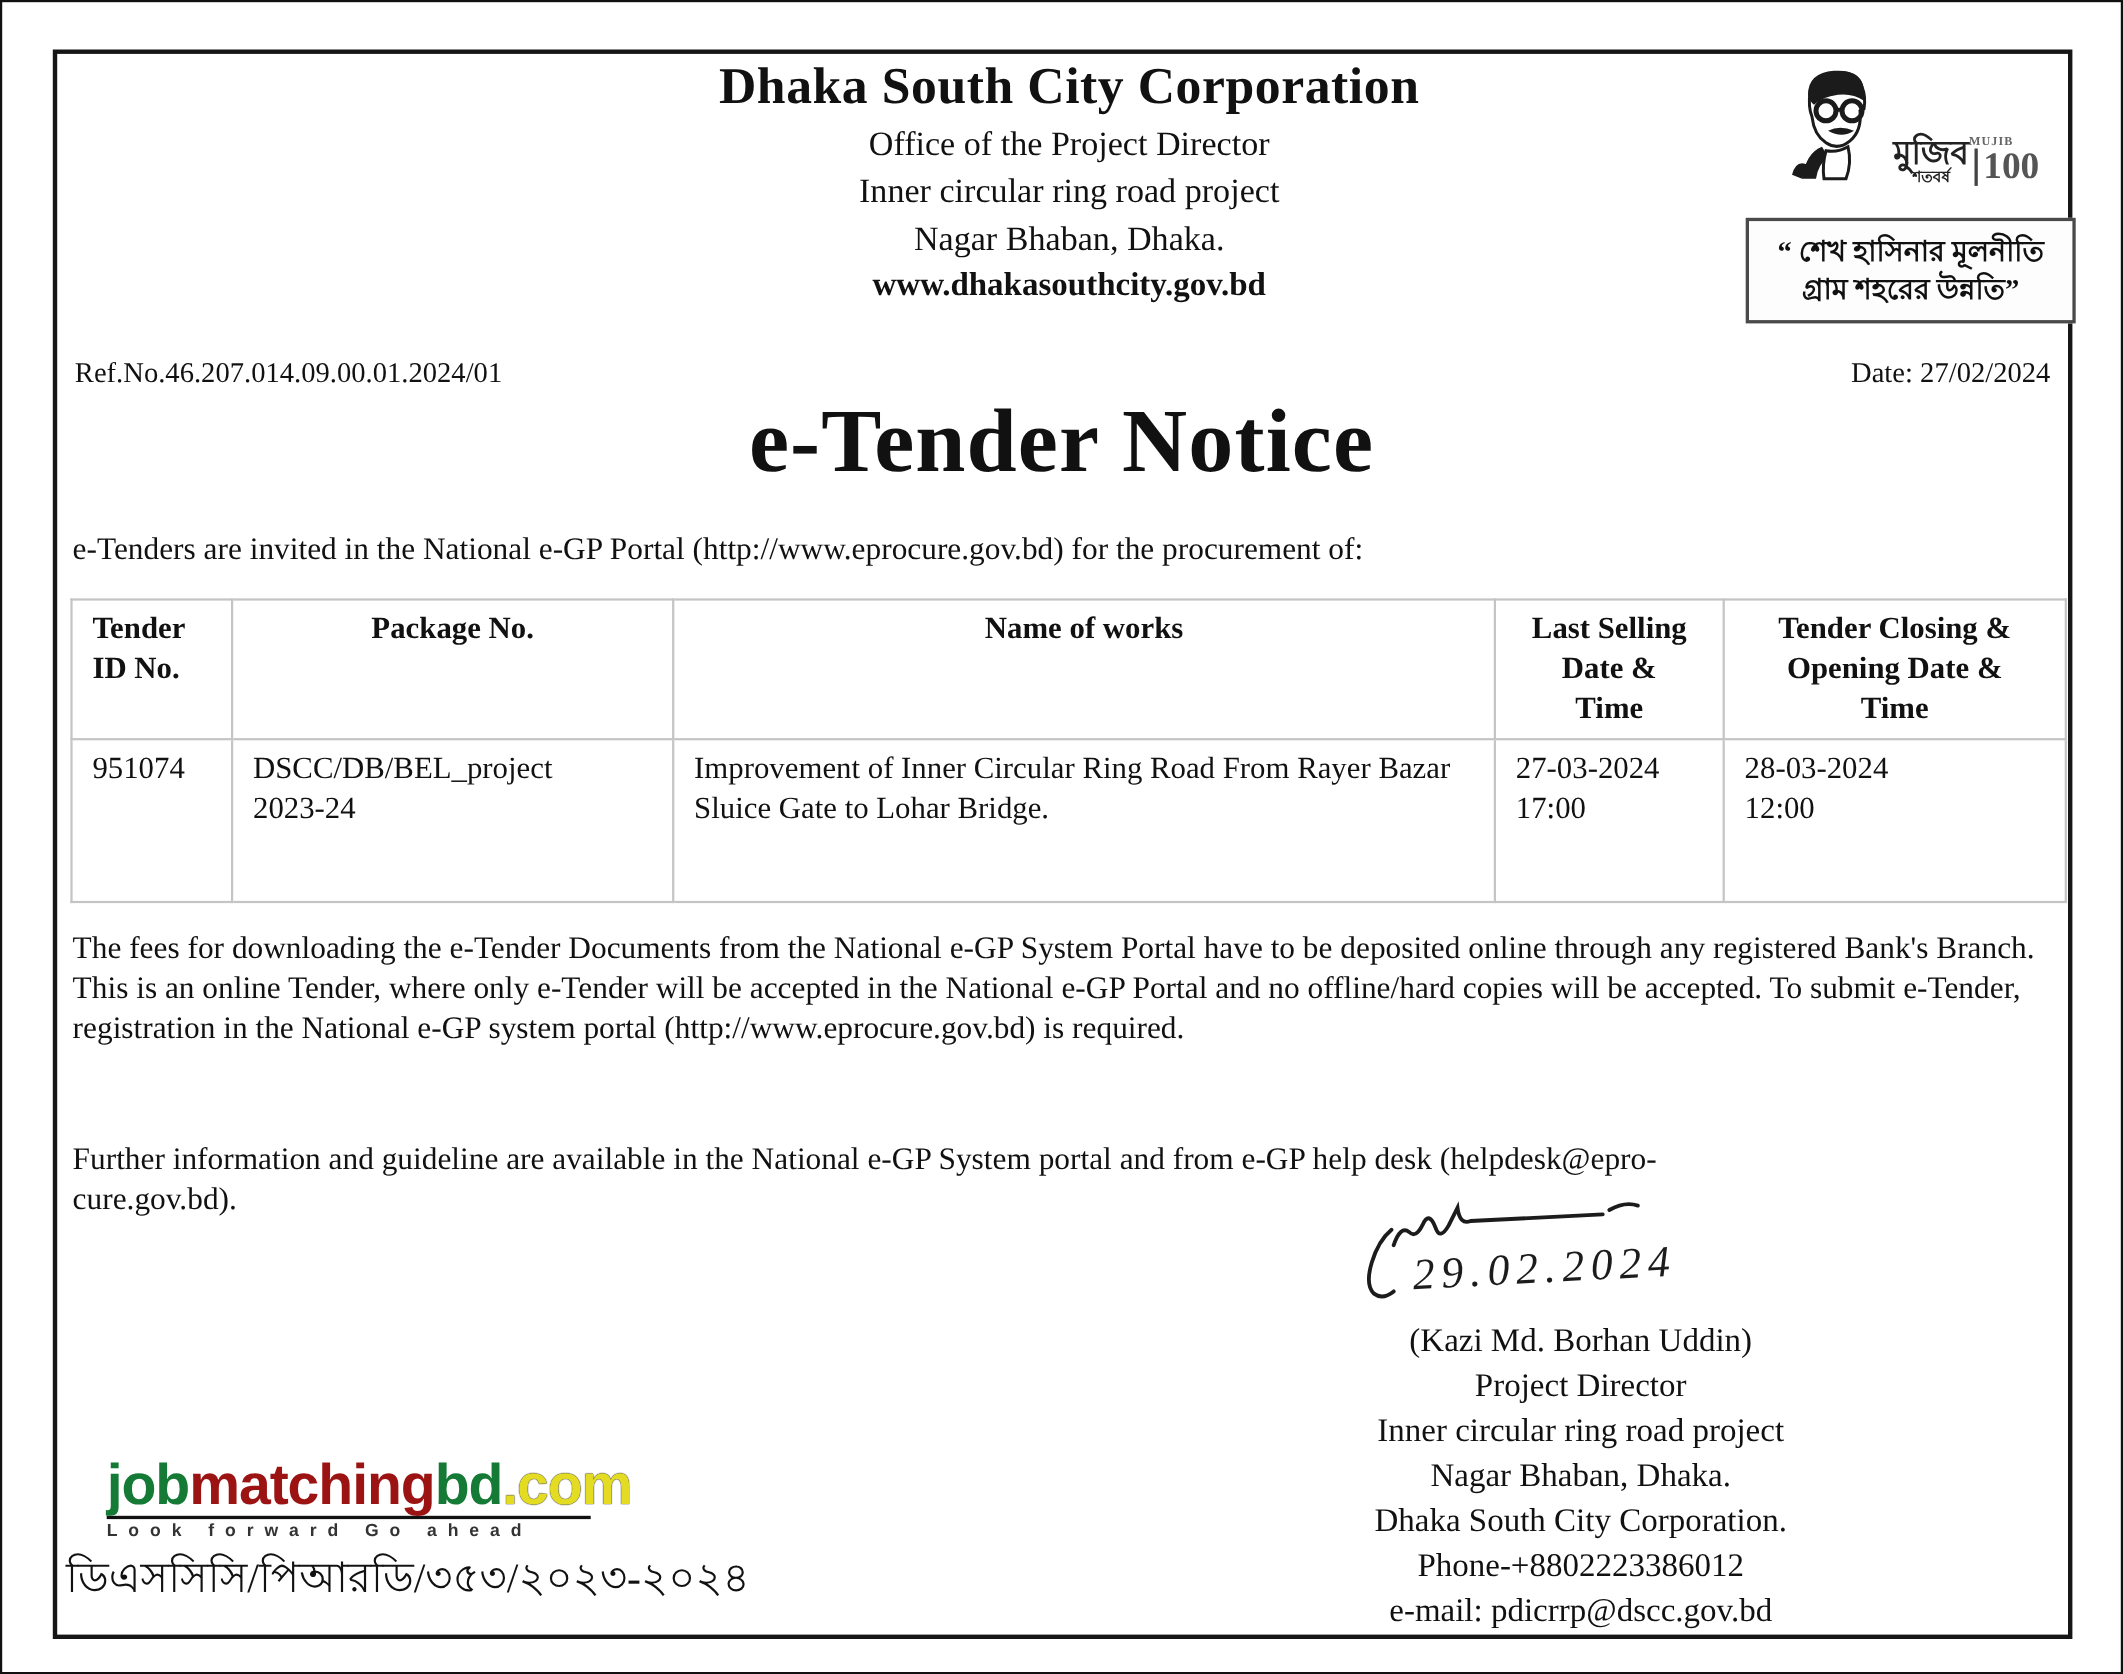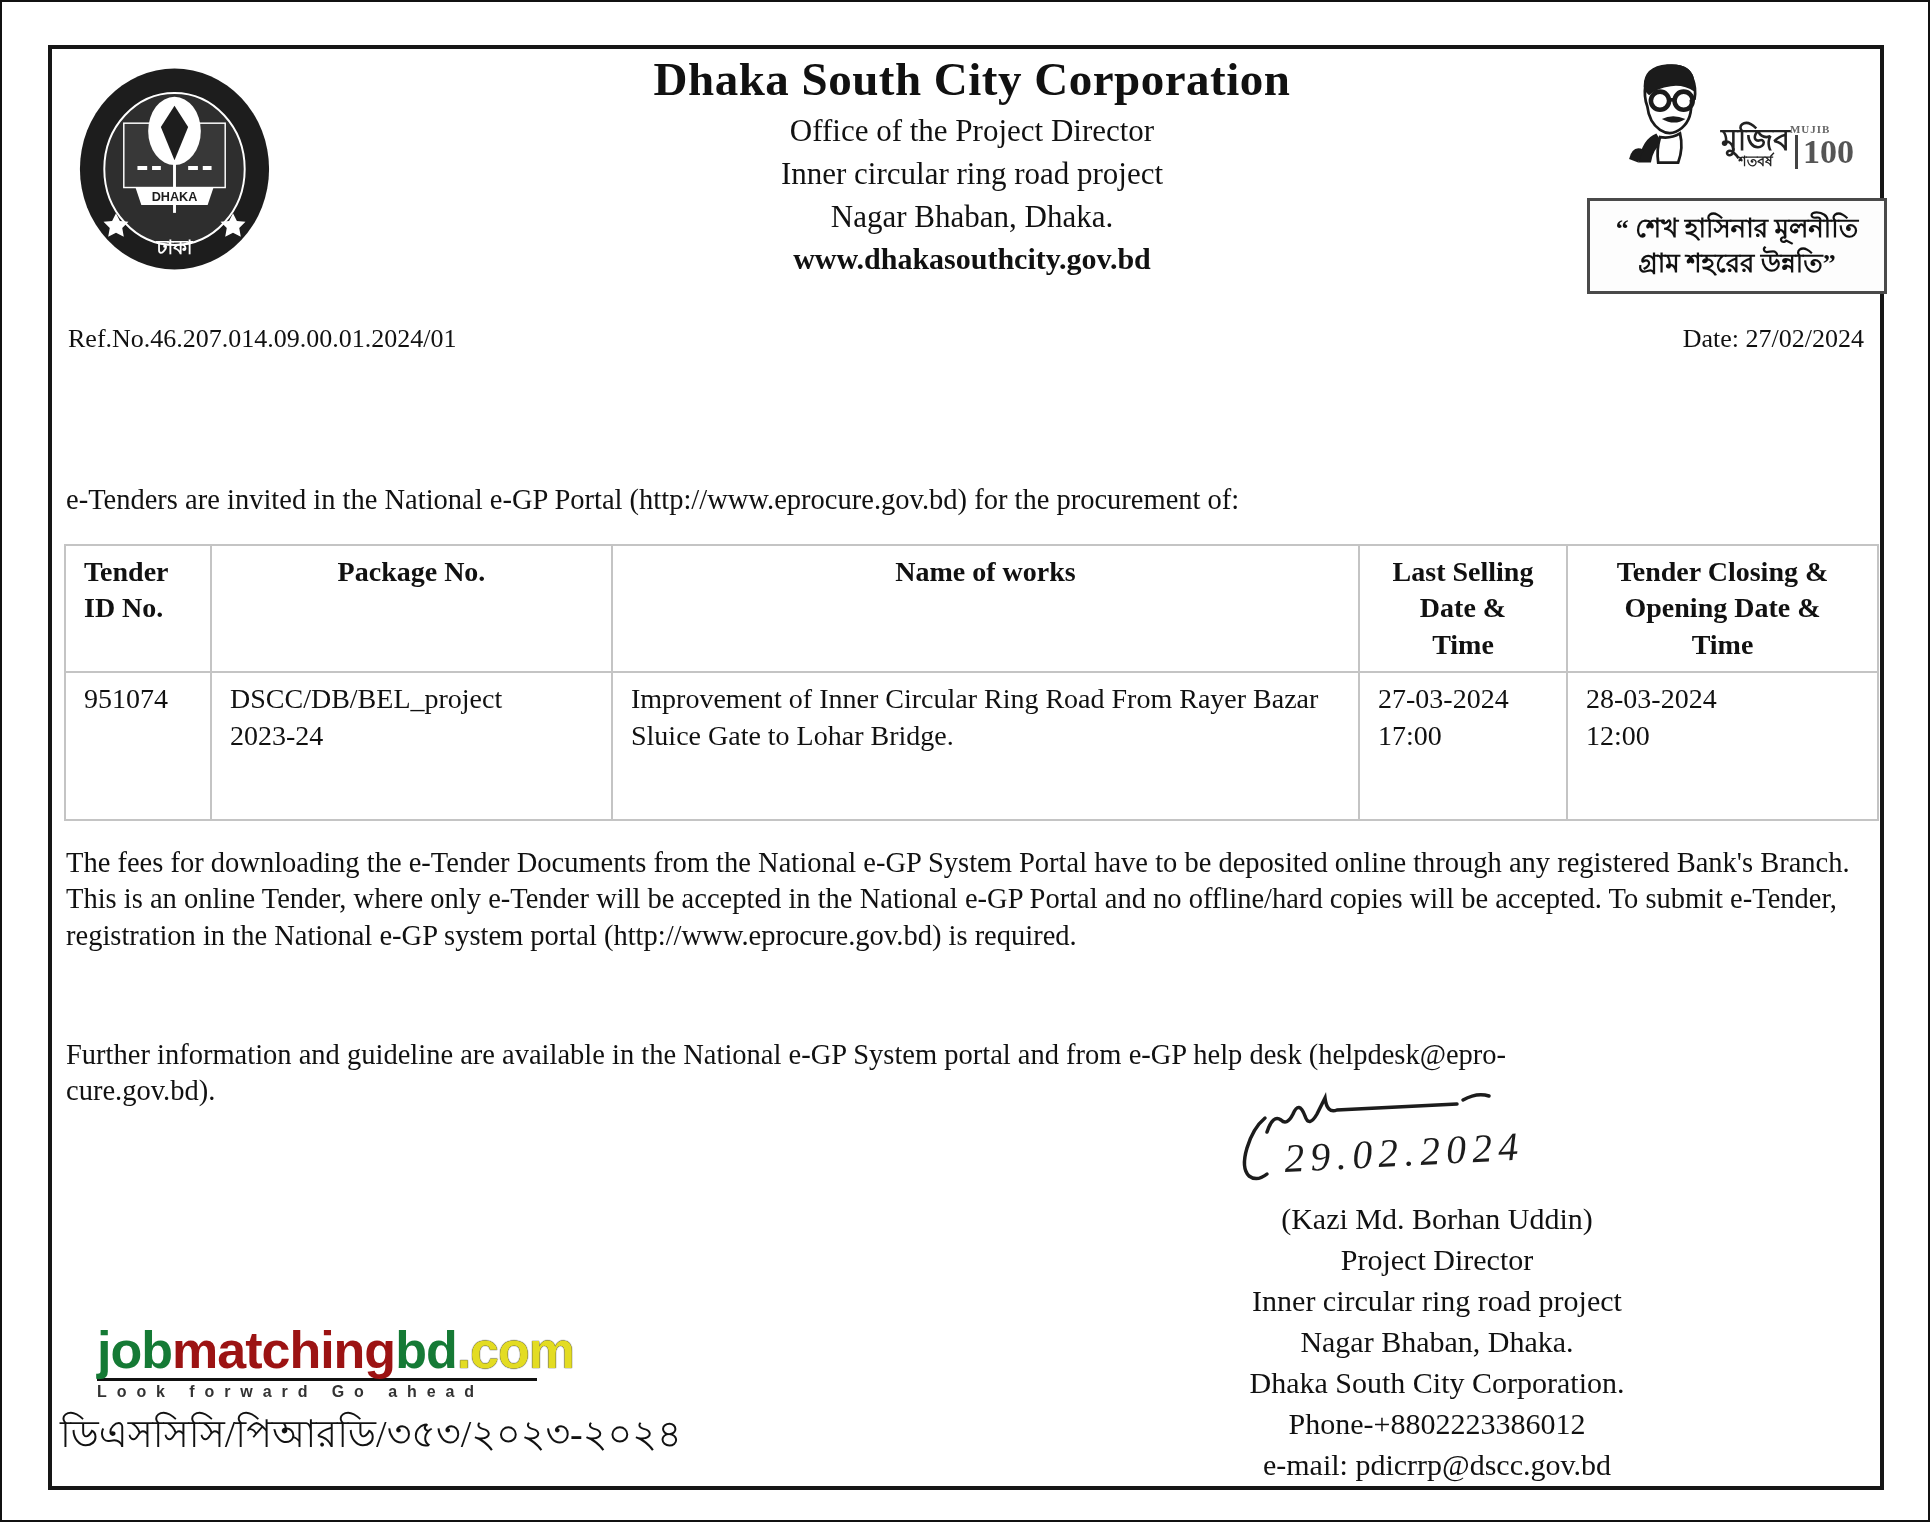--- a/index.html
+++ b/index.html
@@ -92,37 +92,20 @@
     font-size:16px;font-weight:bold;color:#333;letter-spacing:.62em;white-space:nowrap;
   }
   .serial{position:absolute;left:58px;top:1402px;font-size:38px;color:#111;}
 </style>
 </head>
 <body>
 
 <div class="page">
   <div class="doc-border"></div>
 
-  <div class="seal">
-    <svg viewBox="0 0 200 210" width="195" height="210">
-      <ellipse cx="100" cy="105" rx="97" ry="103" fill="#1d1d1d"></ellipse>
-      <ellipse cx="100" cy="105" rx="72" ry="78" fill="#2e2e2e" stroke="#ffffff" stroke-width="2"></ellipse>
-      <rect x="48" y="58" width="104" height="66" fill="#383838" stroke="#ffffff" stroke-width="1.5"></rect>
-      <ellipse cx="100" cy="66" rx="27" ry="35" fill="#ffffff"></ellipse>
-      <path d="M100 40 L114 62 L100 96 L86 62 Z" fill="#1d1d1d"></path>
-      <line x1="100" y1="96" x2="100" y2="150" stroke="#ffffff" stroke-width="3"></line>
-      <line x1="62" y1="104" x2="86" y2="104" stroke="#ffffff" stroke-width="4" stroke-dasharray="10 5"></line>
-      <line x1="114" y1="104" x2="138" y2="104" stroke="#ffffff" stroke-width="4" stroke-dasharray="10 5"></line>
-      <path d="M60 124 h80 l-6 18 h-68 z" fill="#ffffff"></path>
-      <text x="100" y="138" text-anchor="middle" font-size="13" font-weight="bold" font-family="Liberation Sans, sans-serif" fill="#1d1d1d">DHAKA</text>
-      <path d="M42 150 l5 10 11 1 -8 8 2 11 -10-5 -10 5 2-11 -8-8 11-1 z" fill="#ffffff" transform="scale(0.8) translate(8,38)"></path>
-      <path d="M158 150 l5 10 11 1 -8 8 2 11 -10-5 -10 5 2-11 -8-8 11-1 z" fill="#ffffff" transform="scale(0.8) translate(42,38)"></path>
-      <text x="100" y="192" text-anchor="middle" font-size="20" font-weight="bold" fill="#ffffff">ঢাকা</text>
-    </svg>
-  </div>
 
   <div class="hdr-center">
     <div class="org-name">Dhaka South City Corporation</div>
     <div class="hdr-line">Office of the Project Director</div>
     <div class="hdr-line">Inner circular ring road project</div>
     <div class="hdr-line">Nagar Bhaban, Dhaka.</div>
     <div class="hdr-line site">www.dhakasouthcity.gov.bd</div>
   </div>
 
   <div class="mujib">
@@ -151,20 +134,21 @@
     </div>
     <div class="quote-box">
       <div>“ শেখ হাসিনার মূলনীতি</div>
       <div>গ্রাম শহরের উন্নতি”</div>
     </div>
   </div>
 
   <div class="ref-no">Ref.No.46.207.014.09.00.01.2024/01</div>
   <div class="date">Date: 27/02/2024</div>
 
+  <div class="notice-title">e-Tender Notice</div>
   <div class="intro">e-Tenders are invited in the National e-GP Portal (http://www.eprocure.gov.bd) for the procurement of:</div>
 
   <table class="tender">
     <colgroup>
       <col style="width:146px">
         <col style="width:401px">
         <col style="width:747px">
       <col style="width:208px">
         <col style="width:311px">
     </colgroup>

